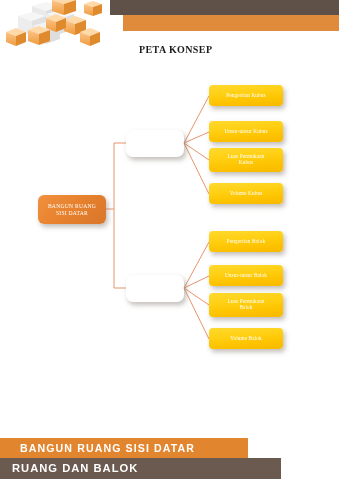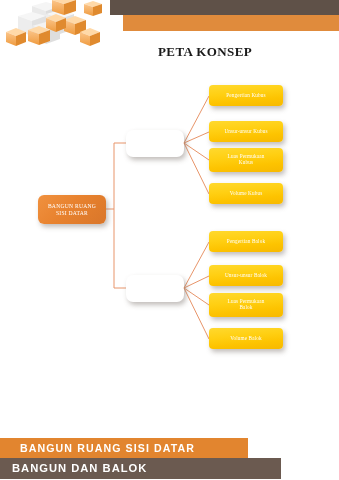--- a/index.html
+++ b/index.html
@@ -52,24 +52,23 @@
     left: 2px; top: 0px;
     width: 108px; height: 50px;
   }
 
   
   #peta-konsep {
     position: absolute;
     left: 139px; top: 44px;
     font-family: "Liberation Serif", serif;
     font-weight: bold;
-    font-size: 13px;
+    font-size: 10px;
     letter-spacing: 0.4px;
     color: #1a1a1a;
-    margin-left: 19px;
   }
 
   
   #diagram {
     position: absolute;
     left: 0; top: 60px;
     width: 339px; height: 340px;
   }
   #connectors {
     position: absolute;
@@ -305,15 +304,15 @@
     <span>
       <span class="lbl">Volume Balok</span>
     </span>
   </div>
 </div>
 
 <div id="footer">
   <div class="ftr-orange"></div>
   <div class="ftr-dark"></div>
   <div class="ftr-line1">BANGUN RUANG SISI DATAR</div>
-  <div class="ftr-line2">BANGUN DAN BALOK</div>
+  <div class="ftr-line2">RUANG DAN BALOK</div>
 
 </div>
 
 </body></html>

